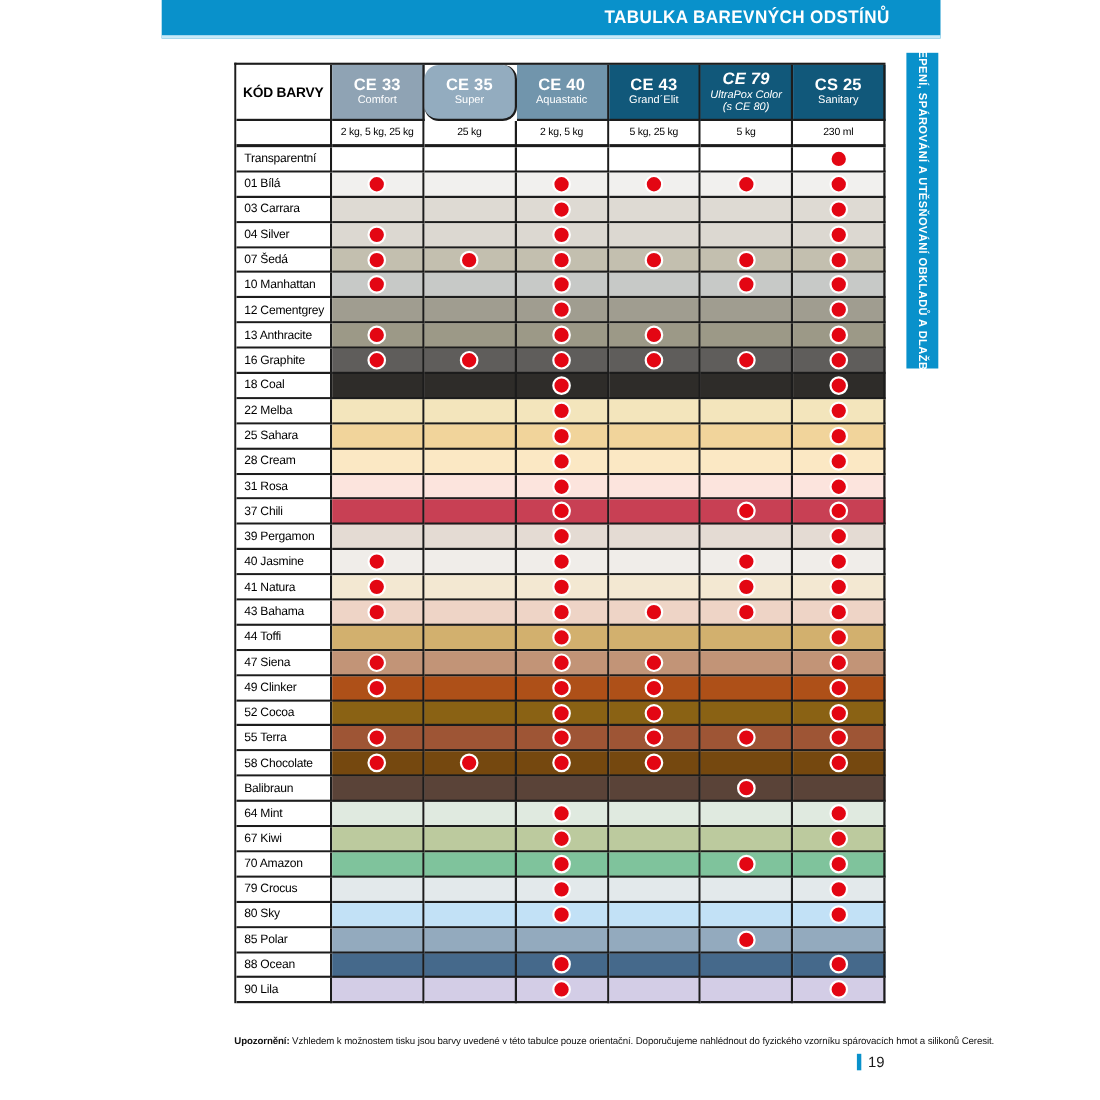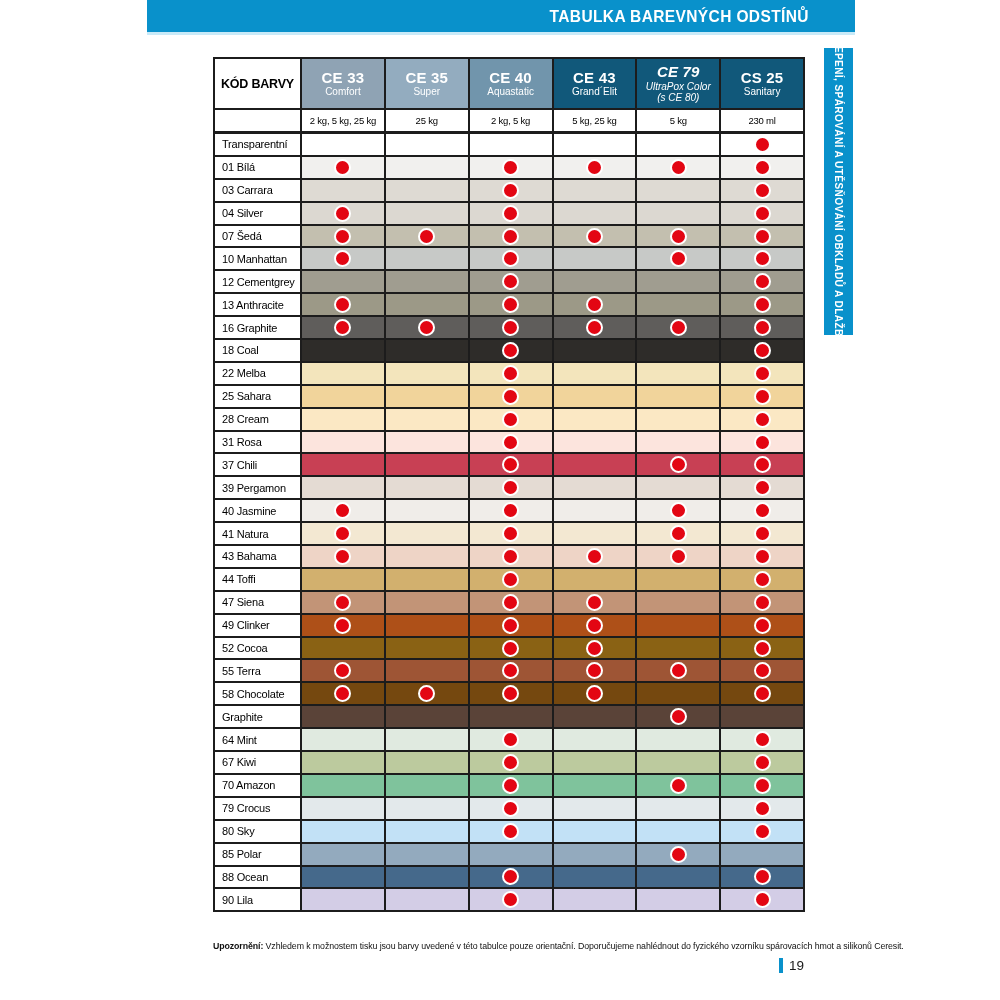--- a/index.html
+++ b/index.html
@@ -79,21 +79,21 @@
   <span class="vtext">LEPENÍ, SPÁROVÁNÍ A UTĚSŇOVÁNÍ OBKLADŮ A DLAŽBY</span>
 </div>
 
 <div class="ctable">
   <div class="trow hrow">
     <div class="cell codehead">KÓD BARVY</div>
   <div class="cell phead" style="background: rgb(143, 163, 180);">
         <span class="pcode">CE 33</span>
         <span class="psub">Comfort</span>
       </div>
-      <div class="cell phead" style="background: rgb(147, 172, 191);">
+      <div class="cell phead" style="background: rgb(147, 172, 191); border-radius: 13px;">
         <span class="pcode">CE 35</span>
         <span class="psub">Super</span>
       </div>
       <div class="cell phead" style="background: rgb(113, 149, 172);">
         <span class="pcode">CE 40</span>
         <span class="psub">Aquastatic</span>
       </div>
       <div class="cell phead" style="background: rgb(17, 88, 122);">
         <span class="pcode">CE 43</span>
         <span class="psub">Grand´Elit</span>
@@ -505,21 +505,21 @@
         </div>
         <div class="cell" style="background: rgb(117, 72, 15);">
           <span class="dot" style="background: rgb(227, 6, 19);"></span>
         </div>
         <div class="cell" style="background: rgb(117, 72, 15);"></div>
         <div class="cell" style="background: rgb(117, 72, 15);">
           <span class="dot" style="background: rgb(227, 6, 19);"></span>
         </div>
       </div>
       <div class="trow brow">
-        <div class="cell rlabel">Graphite</div>
+        <div class="cell rlabel">Balibraun</div>
         <div class="cell" style="background: rgb(90, 67, 56);"></div>
         <div class="cell" style="background: rgb(90, 67, 56);"></div>
         <div class="cell" style="background: rgb(90, 67, 56);"></div>
         <div class="cell" style="background: rgb(90, 67, 56);"></div>
         <div class="cell" style="background: rgb(90, 67, 56);">
           <span class="dot" style="background: rgb(227, 6, 19);"></span>
         </div>
         <div class="cell" style="background: rgb(90, 67, 56);"></div>
       </div>
       <div class="trow brow">

